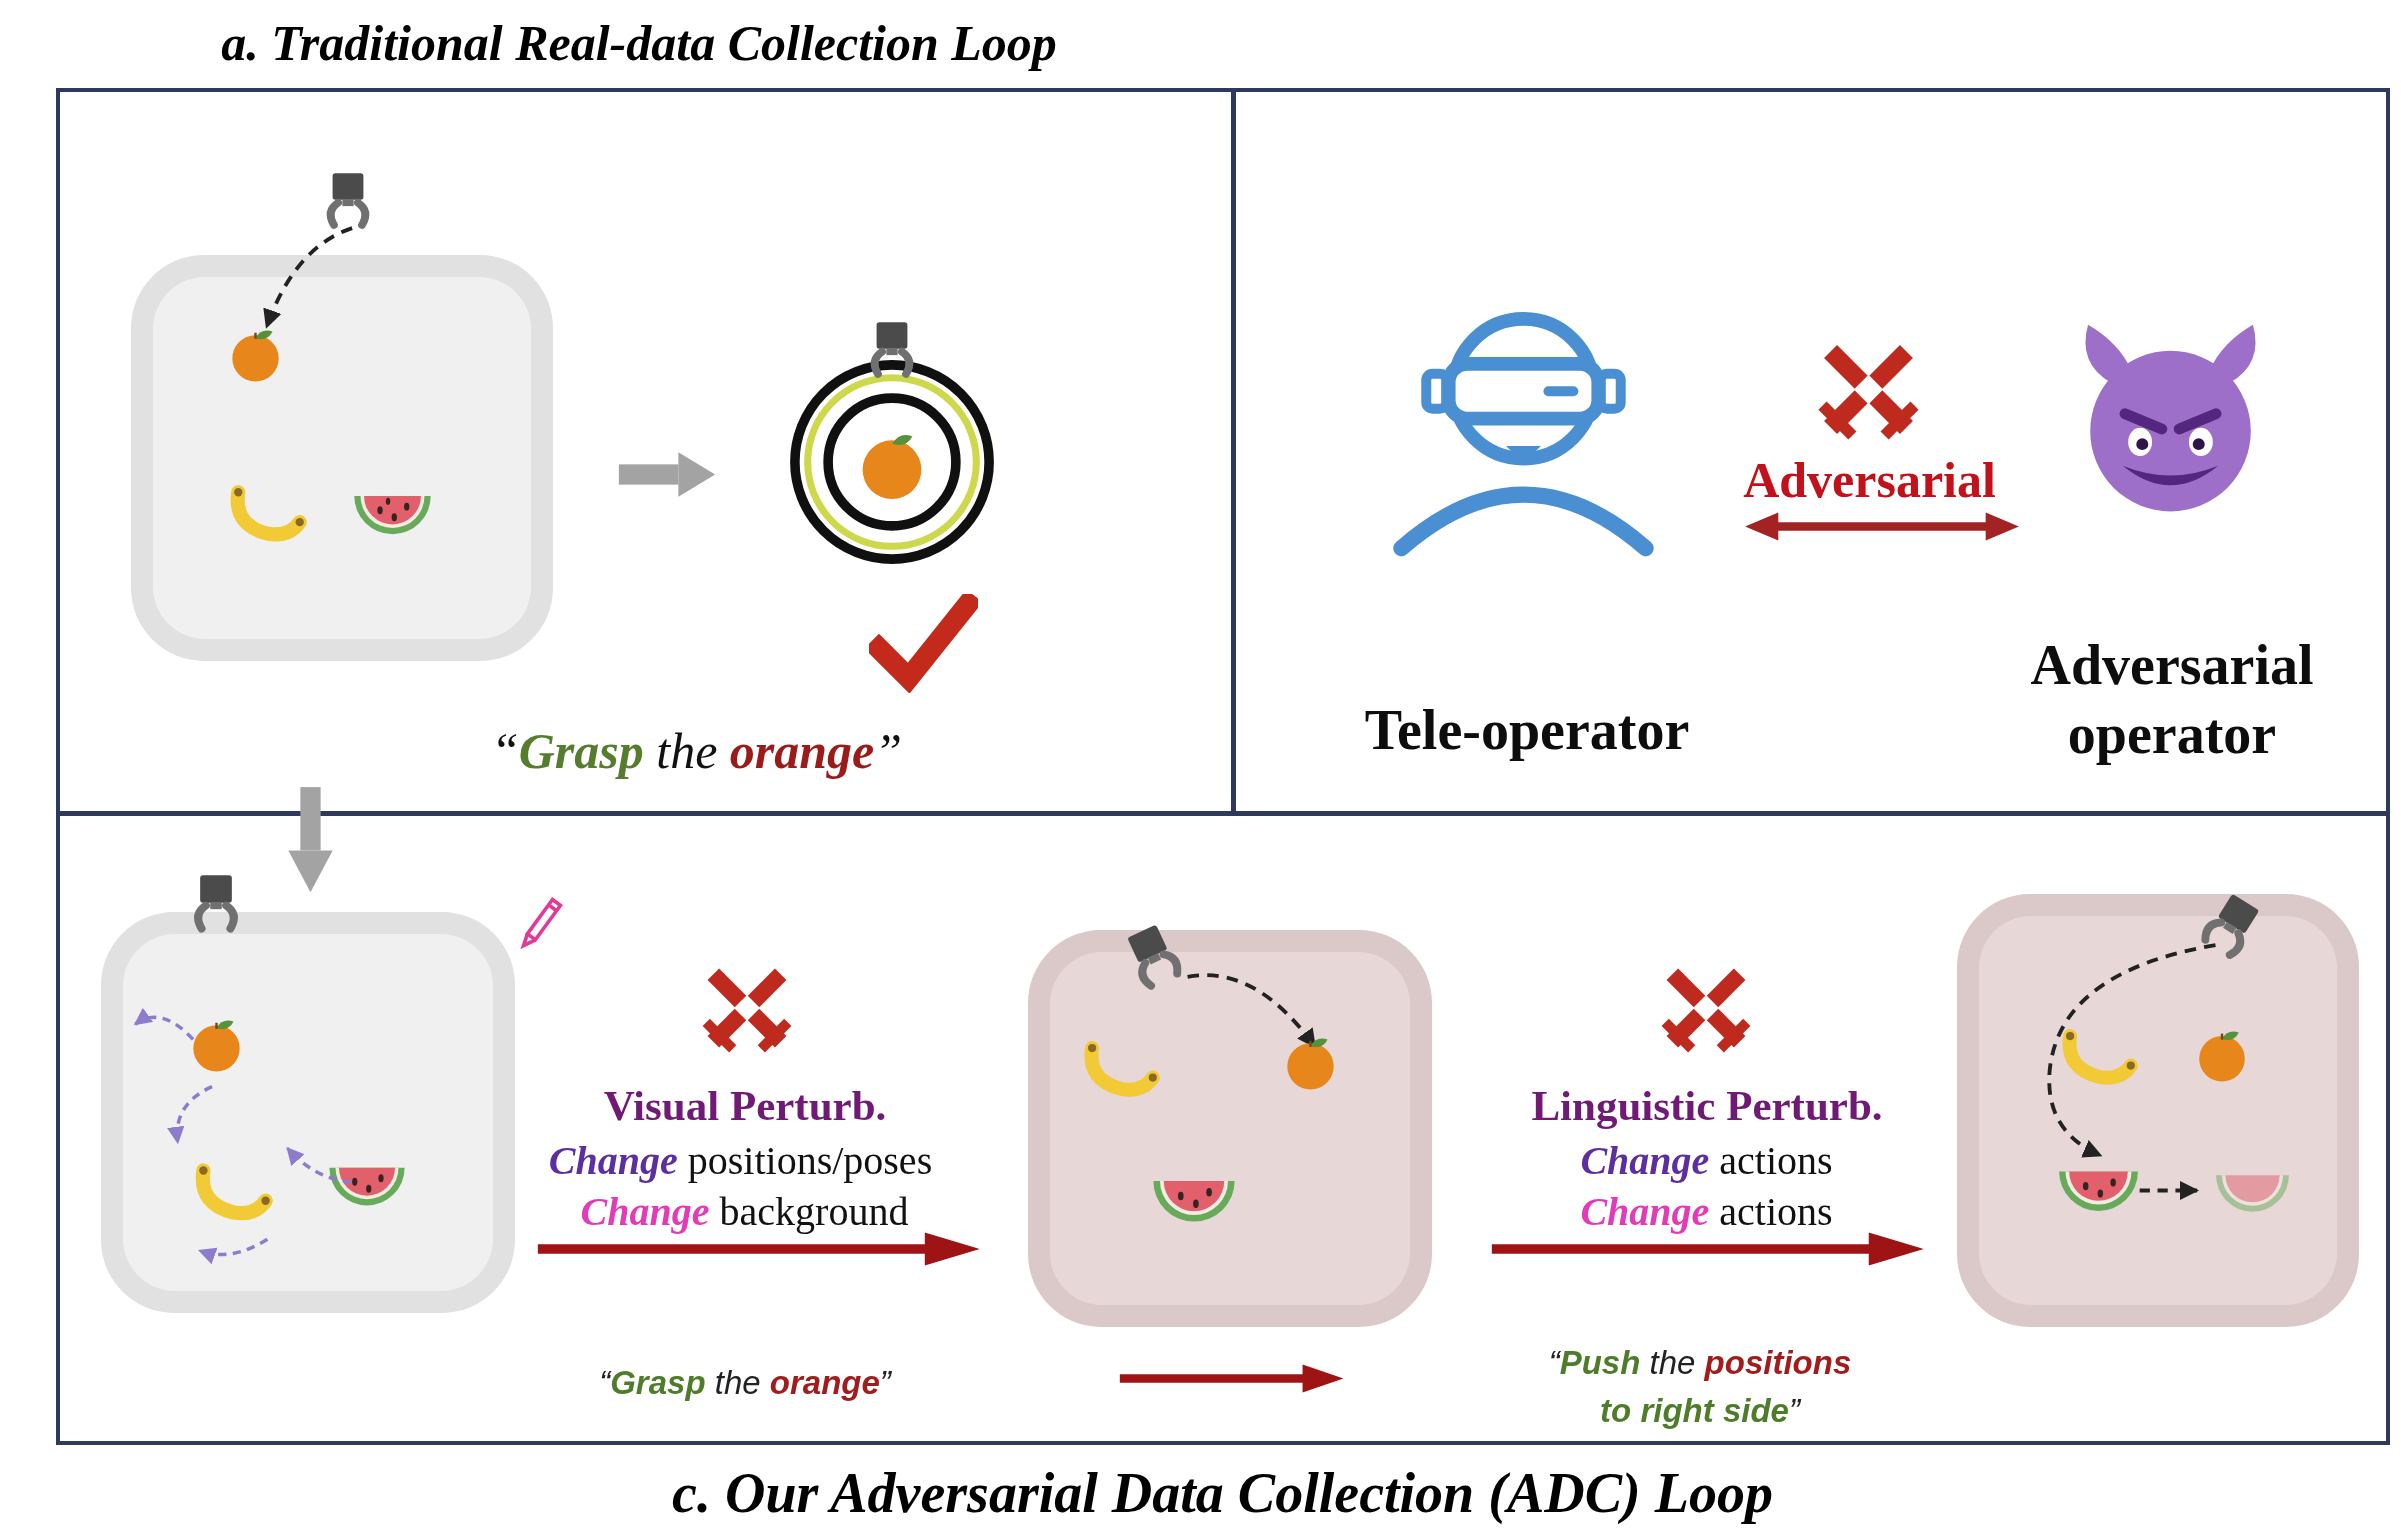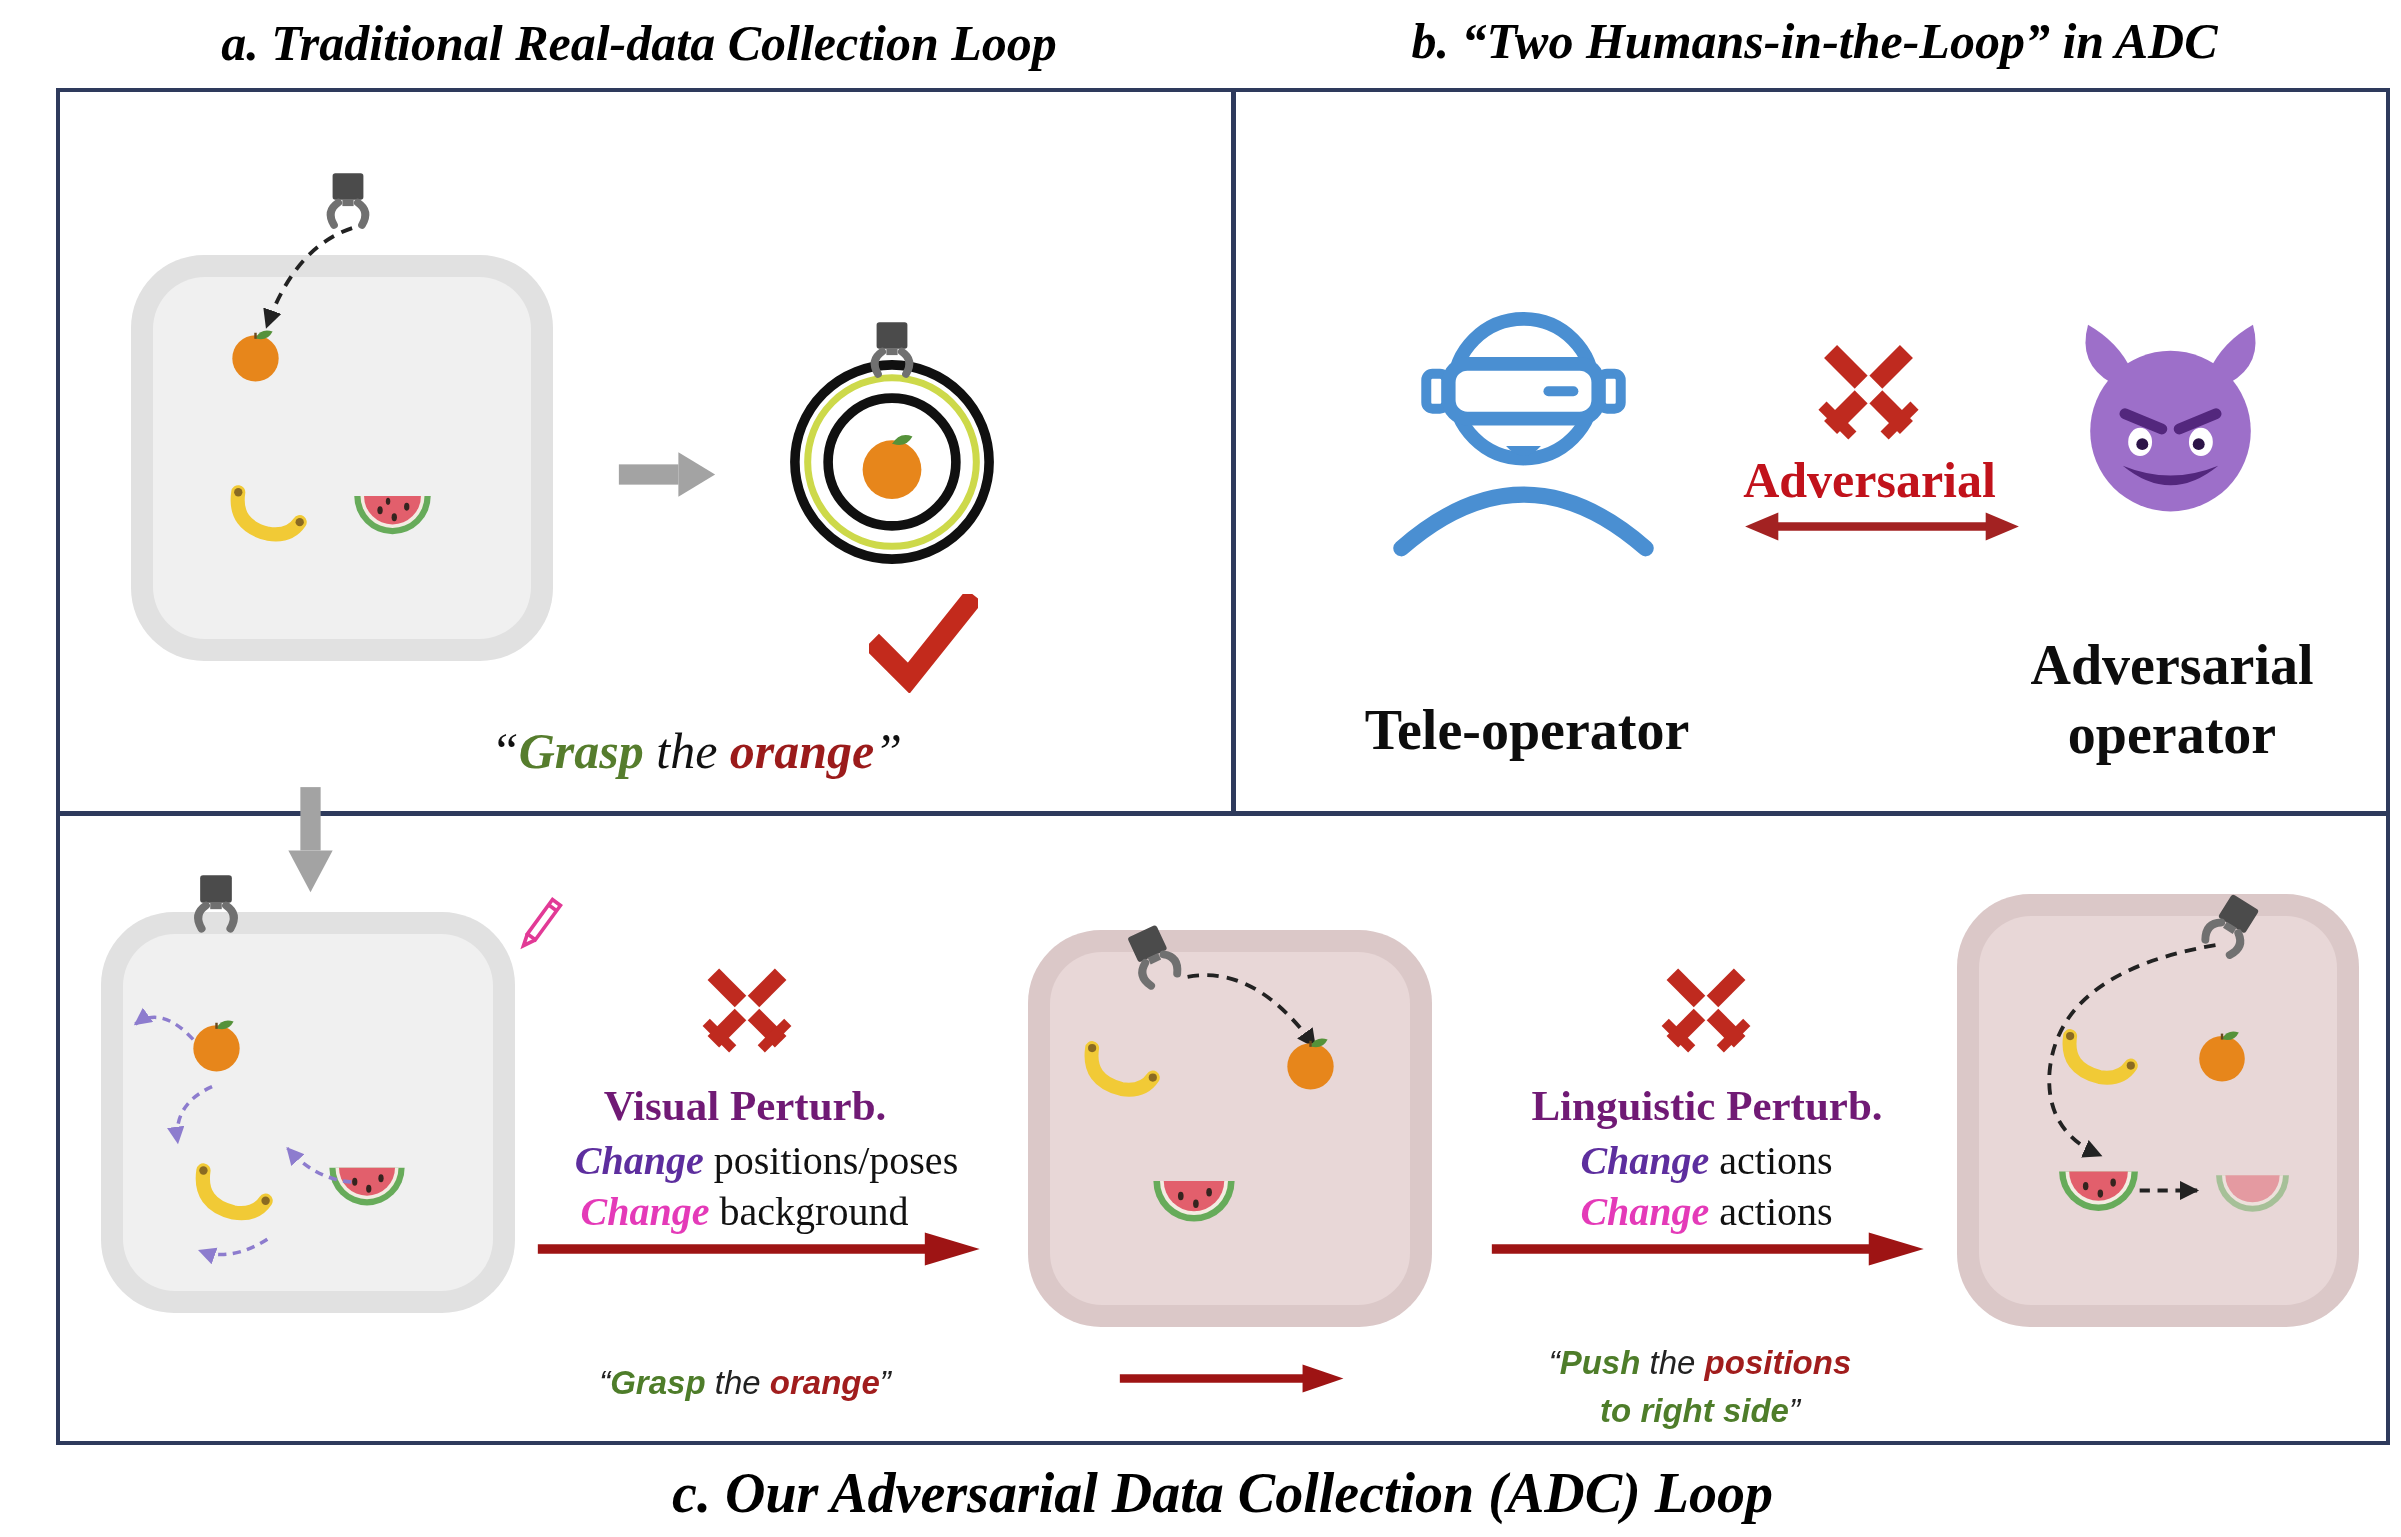--- a/index.html
+++ b/index.html
@@ -39,21 +39,20 @@
       <marker id="ah-dark" markerWidth="6" markerHeight="6" refX="4.5" refY="2.5" orient="auto">
         <path d="M0,0 L5,2.5 L0,5 Z" fill="#222"></path>
       </marker>
       <marker id="ah-purple" markerWidth="6" markerHeight="6" refX="4.5" refY="2.5" orient="auto">
         <path d="M0,0 L5,2.5 L0,5 Z" fill="#8d7cce"></path>
       </marker>
     </defs>
   </svg>
 
   <div class="abs panel-title" style="left:77px;top:14px;width:1124px;">a. Traditional Real-data Collection Loop</div>
-  <div class="abs panel-title" style="left:1265px;top:11.5px;width:1099px;">b. “Two Humans-in-the-Loop” in ADC</div>
   <div class="abs panel-title caption" style="left:0;top:1461px;width:2401px;">c. Our Adversarial Data Collection (ADC) Loop</div>
 
   <div class="abs border-box" style="left:56px;top:88px;width:2334px;height:1357px;"></div>
   <div class="abs vdiv" style="left:1231px;top:88px;width:4.5px;height:726px;"></div>
   <div class="abs hdiv" style="left:56px;top:811px;width:2334px;height:4.5px;"></div>
 
   <div class="abs tray gray" style="left:131px;top:255px;width:422px;height:406px;">
       <div class="tray-inner"></div>
     </div>
 
@@ -234,21 +233,21 @@
     <g stroke="#bf2a1f">
       <line x1="17" y1="17" x2="83" y2="83" stroke-width="16"></line>
       <line x1="83" y1="17" x2="17" y2="83" stroke-width="16"></line>
       <line x1="64" y1="90" x2="90" y2="64" stroke-width="10"></line>
       <line x1="10" y1="64" x2="36" y2="90" stroke-width="10"></line>
     </g>
     <rect x="41" y="41" width="18" height="18" fill="#fff" transform="rotate(45 50 50)"></rect>
   </svg>
 
   <div class="abs perturb-title" style="left:511px;top:1081px;width:468px;">Visual Perturb.</div>
-  <div class="abs chg-line" style="left:507px;top:1137px;width:519px;">
+  <div class="abs chg-line" style="left:481px;top:1137px;width:519px;">
     <span class="em-purple">Change</span><span> positions/poses</span>
   </div>
   <div class="abs chg-line" style="left:485px;top:1188px;width:519px;">
     <span class="em-magenta">Change</span><span> background</span>
   </div>
 
   <svg class="abs" style="left:534px;top:1222px;" width="447" height="54" viewBox="0 0 700 84">
     <line x1="6" y1="42" x2="622" y2="42" stroke="#9e1414" stroke-width="15"></line>
     <polygon points="612,16 698,42 612,68" fill="#9e1414"></polygon>
   </svg>

